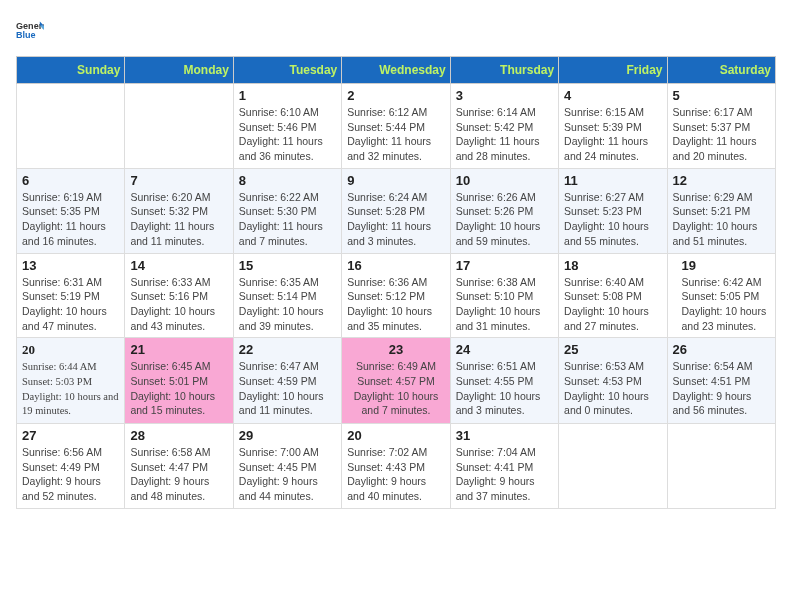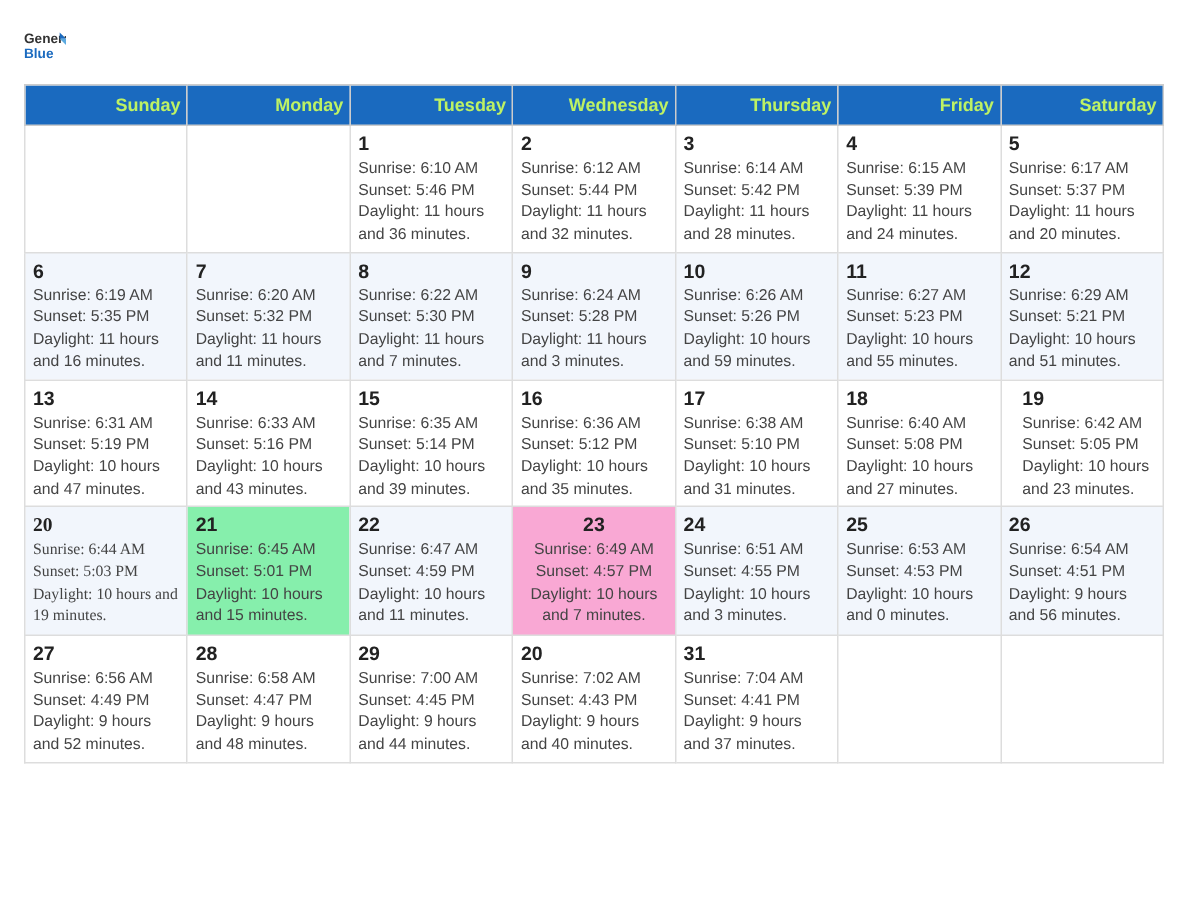--- a/index.html
+++ b/index.html
@@ -194,21 +194,21 @@
         <td style="background: rgb(255, 255, 255); padding-left: 14px;">
           <span class="day-num">19</span>
           <div class="cell-detail">Sunrise: 6:42 AM<br>Sunset: 5:05 PM<br>Daylight: 10 hours and 23 minutes.</div>
         </td>
       </tr>
       <tr>
         <td style="background: rgb(242, 246, 252); font-family: Liberation Serif, serif;">
           <span class="day-num">20</span>
           <div class="cell-detail">Sunrise: 6:44 AM<br>Sunset: 5:03 PM<br>Daylight: 10 hours and 19 minutes.</div>
         </td>
-        <td style="background: #86efac;">
+        <td style="background: #f9a8d4;">
           <span class="day-num">21</span>
           <div class="cell-detail">Sunrise: 6:45 AM<br>Sunset: 5:01 PM<br>Daylight: 10 hours and 15 minutes.</div>
         </td>
         <td style="background: rgb(242, 246, 252);">
           <span class="day-num">22</span>
           <div class="cell-detail">Sunrise: 6:47 AM<br>Sunset: 4:59 PM<br>Daylight: 10 hours and 11 minutes.</div>
         </td>
         <td style="background: #f9a8d4; text-align: center;">
           <span class="day-num">23</span>
           <div class="cell-detail">Sunrise: 6:49 AM<br>Sunset: 4:57 PM<br>Daylight: 10 hours and 7 minutes.</div>

